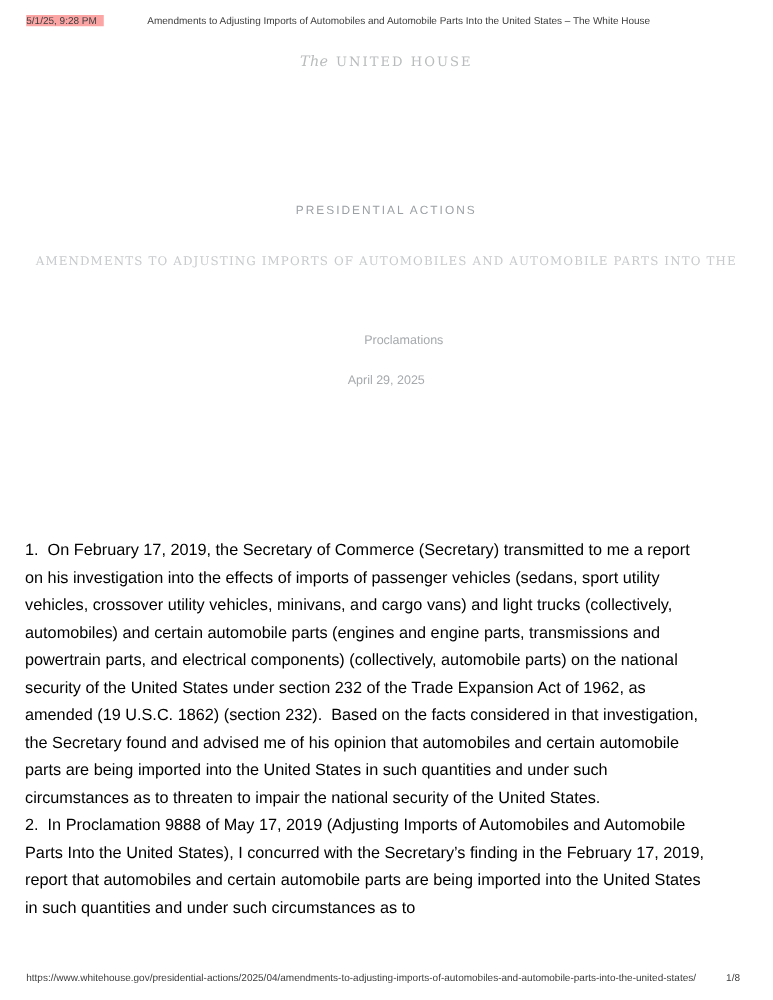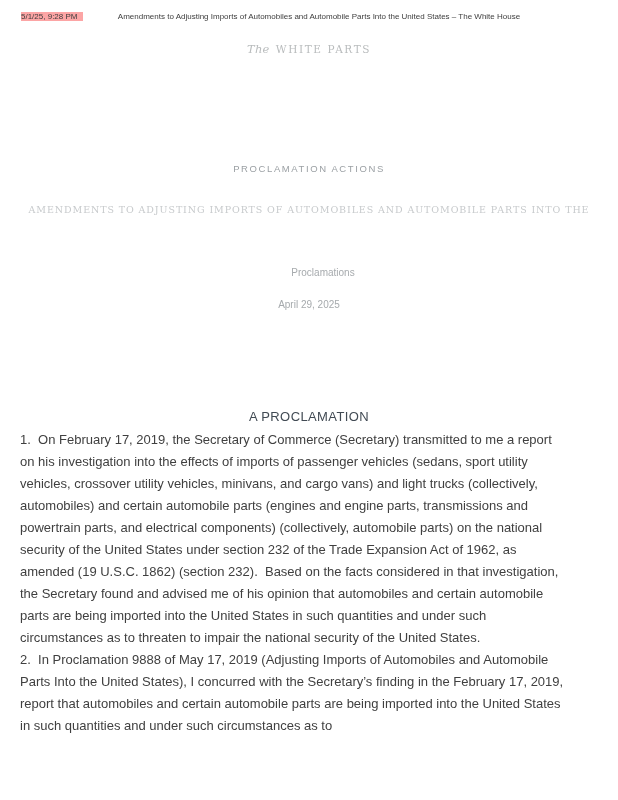--- a/index.html
+++ b/index.html
@@ -24,51 +24,54 @@
   .eyebrow{position:absolute;top:163px;left:0;right:0;text-align:center;font-size:9.5px;letter-spacing:1.6px;color:#9ba0a4;}
   .title{position:absolute;top:201px;left:0;right:0;margin:0;text-align:center;
          font-family:"DejaVu Serif",serif;font-weight:400;font-size:9.5px;
          letter-spacing:.9px;line-height:17px;color:#c7cacc;}
   .title span{display:block;}
   .meta-cat{position:absolute;top:267px;left:0;right:0;text-align:center;font-size:10px;color:#a6aaad;padding-left:28px;}
   .meta-date{position:absolute;top:299px;left:0;right:0;text-align:center;font-size:10px;color:#a6aaad;}
   .h2a{position:absolute;top:366px;left:0;right:0;text-align:center;font-size:13px;letter-spacing:.4px;color:#414a53;}
   .h2b{position:absolute;top:409px;left:0;right:0;text-align:center;font-size:13px;letter-spacing:.4px;color:#414a53;}
   
-  .body{position:absolute;top:429px;left:20px;width:548px;font-size:13px;line-height:22px;color:#404040;}
+  .body{position:absolute;top:429px;left:20px;width:548px;font-size:13px;line-height:22px;color:#000000;}
   .body p{margin:0;white-space:pre-wrap;}
   
   .print-footer{position:absolute;top:778px;left:21px;right:26px;font-size:8px;color:#3d3d3d;}
   .pf-url{float:left;}
   .pf-page{float:right;}
 </style>
 </head>
 <body>
 
 <div class="page">
 
   <div class="print-header">
     <div class="ph-title">Amendments to Adjusting Imports of Automobiles and Automobile Parts Into the United States – The White House</div>
     <span class="ph-date">5/1/25, 9:28 PM</span>
   </div>
 
   <div class="logo">
-    <span class="logo-the">The</span><span class="logo-wh">WHITE PARTS</span>
+    <span class="logo-the">The</span><span class="logo-wh">UNITED HOUSE</span>
   </div>
 
-  <div class="eyebrow">PROCLAMATION ACTIONS</div>
+  <div class="eyebrow">PRESIDENTIAL ACTIONS</div>
 
   <h1 class="title">
     <span>AMENDMENTS TO ADJUSTING IMPORTS OF AUTOMOBILES AND AUTOMOBILE PARTS INTO THE</span>
   </h1>
 
   <div class="meta-cat">Proclamations</div>
   <div class="meta-date">April 29, 2025</div>
 
-  <div class="h2b">A PROCLAMATION</div>
 
   <div class="body">
     <p>1.  On February 17, 2019, the Secretary of Commerce (Secretary) transmitted to me a report on his investigation into the effects of imports of passenger vehicles (sedans, sport utility vehicles, crossover utility vehicles, minivans, and cargo vans) and light trucks (collectively, automobiles) and certain automobile parts (engines and engine parts, transmissions and powertrain parts, and electrical components) (collectively, automobile parts) on the national security of the United States under section 232 of the Trade Expansion Act of 1962, as amended (19 U.S.C. 1862) (section 232).  Based on the facts considered in that investigation, the Secretary found and advised me of his opinion that automobiles and certain automobile parts are being imported into the United States in such quantities and under such circumstances as to threaten to impair the national security of the United States.</p>
     <p>2.  In Proclamation 9888 of May 17, 2019 (Adjusting Imports of Automobiles and Automobile Parts Into the United States), I concurred with the Secretary’s finding in the February 17, 2019, report that automobiles and certain automobile parts are being imported into the United States in such quantities and under such circumstances as to</p>
   </div>
 
+  <div class="print-footer">
+    <span class="pf-url">https://www.whitehouse.gov/presidential-actions/2025/04/amendments-to-adjusting-imports-of-automobiles-and-automobile-parts-into-the-united-states/</span>
+    <span class="pf-page">1/8</span>
+  </div>
 
 </div>
 
 </body></html>

